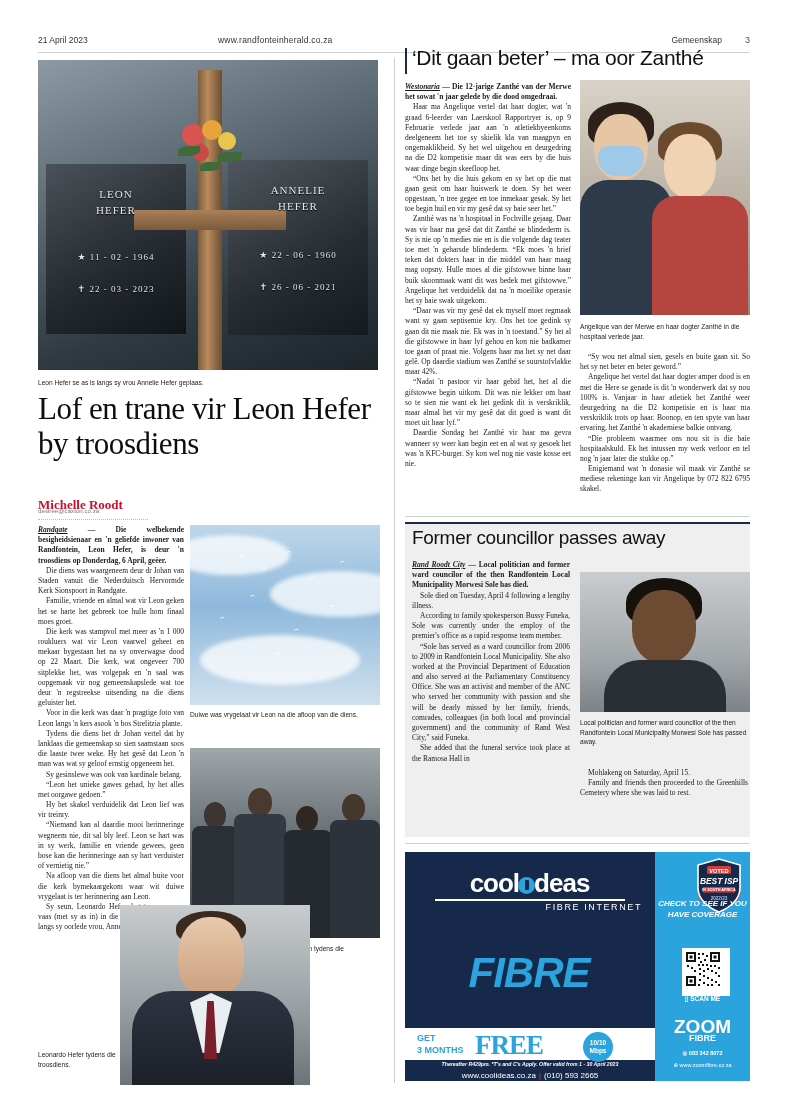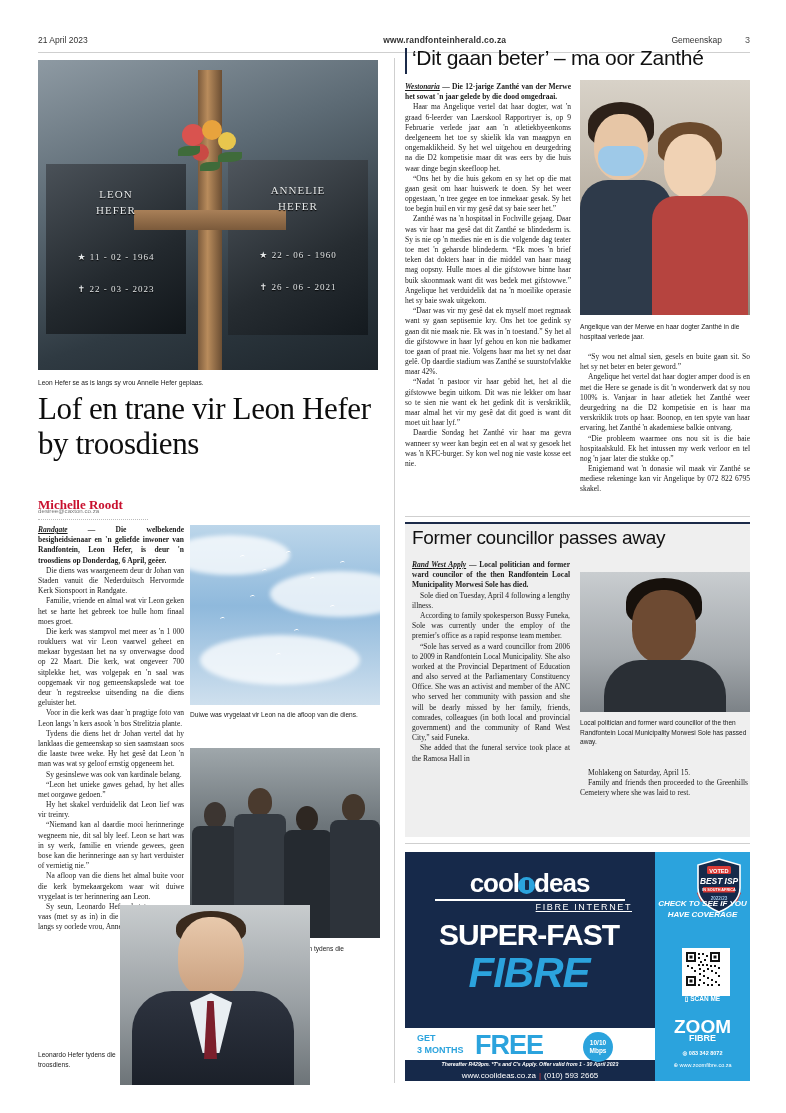--- a/index.html
+++ b/index.html
@@ -14,21 +14,21 @@
 
   
   .masthead{
     position:absolute;left:38px;top:28px;width:712px;height:24px;
     display:flex;align-items:center;
     font-family:"Liberation Sans", sans-serif;
     font-size:8.5px;color:#333;
     border-bottom:1px solid #cfcfcf;
   }
   .mh-date{width:180px;}
-  .mh-site{flex:1;text-align:center;letter-spacing:.2px;font-weight:bold;}
+  .mh-site{flex:1;text-align:left;letter-spacing:.2px;}
   .mh-section{text-align:right;padding-right:12px;}
   .mh-pageno{width:16px;text-align:right;font-size:9px;color:#555;}
 
   
   .colrule{position:absolute;background:#cfcfcf;width:1px;}
   .caption{
     position:absolute;font-family:"Liberation Sans", sans-serif;
     font-size:6.6px;line-height:1.45;color:#222;
   }
   .headline{
@@ -85,23 +85,23 @@
   .ad-logo .dot{
     display:inline-block;width:17px;height:17px;border-radius:50%;
     background:#2ba3dd;position:relative;top:2px;margin:0 -1px;
   }
   .ad-logo .dot::after{
     content:"";position:absolute;left:6.5px;top:3px;width:4px;height:10px;
     background:#16294a;border-radius:1px;
   }
   .ad-logo-rule{position:absolute;left:30px;top:47px;width:190px;height:2px;background:#fff;}
   .ad-fibre-internet{
-    position:absolute;left:22px;top:50px;width:205px;text-align:right;
+    position:absolute;left:32px;top:50px;width:205px;text-align:right;
     font-family:"Liberation Sans", sans-serif;font-size:9px;
-    letter-spacing:1.6px;color:#fff;text-decoration:underline;
+    letter-spacing:1.6px;color:#fff;
   }
   .ad-superfast{
     position:absolute;left:18px;top:66px;width:212px;text-align:center;
     font-family:"Liberation Sans", sans-serif;font-weight:bold;
     font-size:30px;color:#fff;letter-spacing:-1px;
   }
   .ad-fibre{
     position:absolute;left:18px;top:97px;width:212px;text-align:center;
     font-family:"Liberation Sans", sans-serif;font-weight:bold;font-style:italic;
     font-size:42px;color:#2ba3dd;letter-spacing:-1px;
@@ -112,21 +112,21 @@
     font-size:27px;color:#fff;letter-spacing:-0.5px;
   }
   .ad-white-band{position:absolute;left:0;top:176px;width:250px;height:32px;background:#fff;}
   .ad-get{
     position:absolute;left:12px;top:180px;
     font-family:"Liberation Sans", sans-serif;font-weight:bold;
     font-size:9px;color:#2ba3dd;line-height:1.35;
   }
   .ad-free{
     position:absolute;left:70px;top:178px;
-    font-family:Liberation Sans, sans-serif;font-weight:bold;
+    font-family:Liberation Serif, serif;font-weight:bold;
     font-size:27px;color:#2ba3dd;letter-spacing:-1px;
   }
   .ad-mbps{
     position:absolute;left:178px;top:180px;width:30px;height:30px;border-radius:50%;
     background:#2ba3dd;color:#fff;text-align:center;
     font-family:"Liberation Sans", sans-serif;font-weight:bold;font-size:6.5px;
     line-height:1.25;padding-top:7px;box-sizing:border-box;
   }
   .ad-terms{
     position:absolute;left:0;top:209px;width:250px;text-align:center;
@@ -389,21 +389,21 @@
   <div class="band-head" style="left:412px;top:527px;width:336px;">Former councillor passes away</div>
 
   <div class="councillor">
     <div class="cha"></div>
       <div class="cfa"></div>
       <div class="cbo"></div>
   </div>
   <div class="caption" style="left:580px;top:718px;width:170px;">Local politician and former ward councillor of the then Randfontein Local Municipality Morwesi Sole has passed away.</div>
 
   <div class="body" style="left:412px;top:560px;width:158px;height:265px;">
-      <p class="lead"><b><i>Rand West Apply</i></b> — Local politician and former ward councilor of the then Randfontein Local Municipality Morwesi Sole has died.</p>
+      <p class="lead"><b><i>Rand Roodt City</i></b> — Local politician and former ward councilor of the then Randfontein Local Municipality Morwesi Sole has died.</p>
       <p>Sole died on Tuesday, April 4 following a lengthy illness.</p>
       <p>According to family spokesperson Bussy Funeka, Sole was currently under the employ of the premier's office as a rapid response team member.</p>
       <p>“Sole has served as a ward councillor from 2006 to 2009 in Randfontein Local Municipality. She also worked at the Provincial Department of Education and also served at the Parliamentary Constituency Office. She was an activist and member of the ANC who served her community with passion and she will be dearly missed by her family, friends, comrades, colleagues (in both local and provincial government) and the community of Rand West City,” said Funeka.</p>
       <p>She added that the funeral service took place at the Ramosa Hall in</p>
     </div>
 
   <div class="body" style="left:580px;top:768px;width:168px;height:66px;">
       <p>Mohlakeng on Saturday, April 15.</p>
       <p>Family and friends then proceeded to the Greenhills Cemetery where she was laid to rest.</p>
     </div>
@@ -413,21 +413,20 @@
   <div class="ad">
     <div class="ad-dark"></div>
     <div class="ad-blue"></div>
 
     <div class="ad-logo">
       <span>cool</span><span class="dot"></span><span>deas</span>
     </div>
     <div class="ad-logo-rule"></div>
     <div class="ad-fibre-internet">FIBRE INTERNET</div>
 
-    <div class="ad-superfast">SUPER-FAST</div>
     <div class="ad-fibre">FIBRE</div>
 
     <div class="ad-white-band"></div>
     <div class="ad-get">
       <div>GET</div>
       <div>3 MONTHS</div>
     </div>
     <div class="ad-free">FREE</div>
     <div class="ad-mbps">
       <div>10/10</div>

